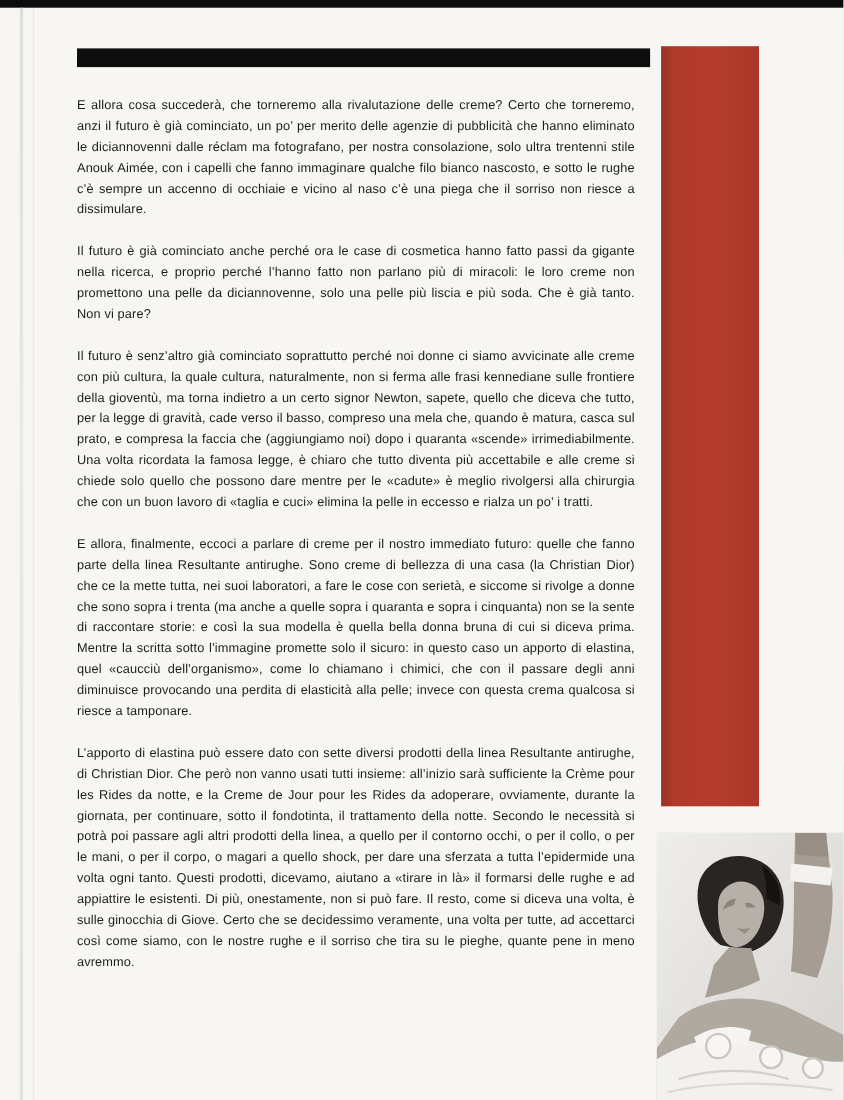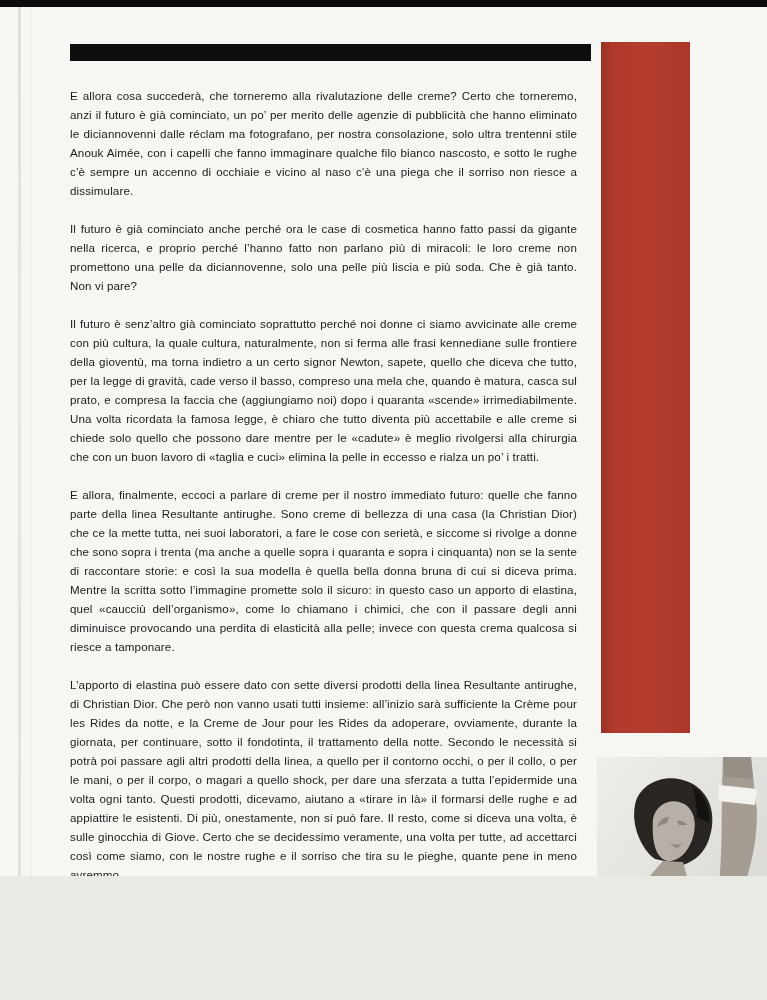--- a/index.html
+++ b/index.html
@@ -5,21 +5,21 @@
   :root{
     --accent:#b23a2c;
     --page-bg:#f7f6f2;
     --scan-bg:#e9e9e5;
     --ink:#1b1b1b;
   }
   *{box-sizing:border-box;}
   html,body{margin:0;padding:0;background:var(--scan-bg);}
   .scan{
     position:relative;
-    width:767px;height:876px;
+    width:767px;height:1000px;
     background:var(--page-bg);
     overflow:hidden;
     font-family:"Liberation Sans", sans-serif;
   }
   .top-edge{
     position:absolute;left:0;top:0;width:767px;height:7px;
     background:#0c0c0c;
   }
   .left-streak{
     position:absolute;left:18px;top:7px;bottom:0;width:3px;

